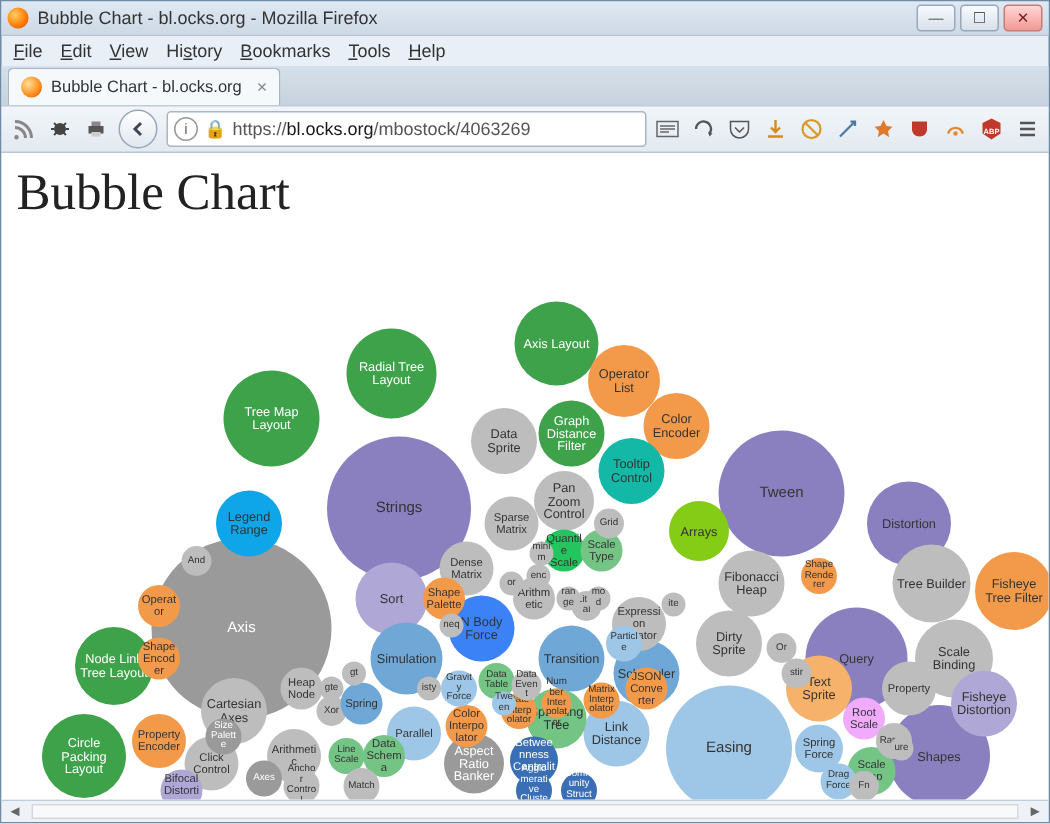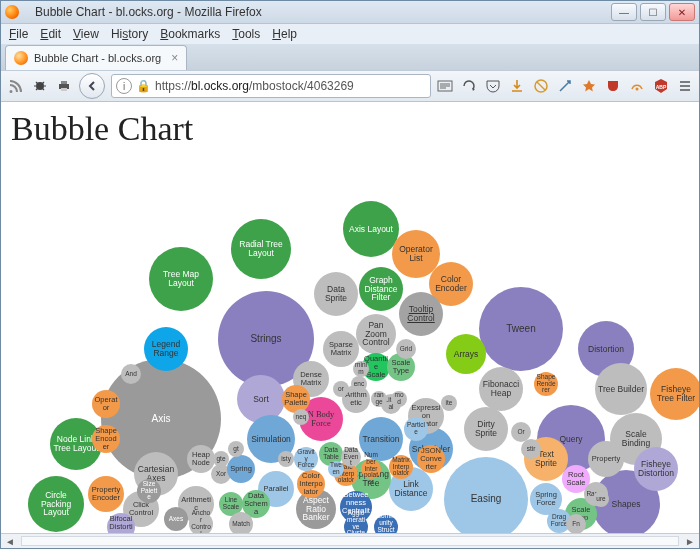--- a/index.html
+++ b/index.html
@@ -30,21 +30,21 @@
     padding: 0 4px;
     border-bottom: 1px solid #b8c4d2;
     font-size: 12px;
     color: #333;
   }
   .titlebar .ff-icon {
     width: 14px; height: 14px; margin-right: 6px;
     background: radial-gradient(circle at 35% 35%, #ffcc66, #ff7a00 60%, #cc3d00 100%);
     border-radius: 50%;
   }
-  .titlebar .title { flex: 1; margin-left: 10px; }
+  .titlebar .title { flex: 1; }
   .win-controls { display: flex; gap: 3px; }
   .win-btn {
     width: 24px; height: 16px;
     border: 1px solid #9aa7b5;
     border-radius: 3px;
     background: linear-gradient(#f7fbff, #d8e0ea);
     display: flex; align-items: center; justify-content: center;
     font-size: 10px; color: #555;
   }
   .win-btn.close { background: linear-gradient(#ffd6d6, #f19a96); color: #7a1a1a; border-color:#c97a76;}
@@ -352,21 +352,21 @@
         </div>
         <div class="bubble" style="width: 48px; height: 48px; left: 391px; top: 81px; background: rgb(243, 154, 74);">
           <span>Operator List</span>
         </div>
         <div class="bubble" style="width: 44px; height: 44px; left: 428px; top: 113px; background: rgb(243, 154, 74);">
           <span>Color Encoder</span>
         </div>
         <div class="bubble" style="width: 44px; height: 44px; left: 358px; top: 118px; background: rgb(62, 162, 74); color: rgb(255, 255, 255);">
           <span>Graph Distance Filter</span>
         </div>
-        <div class="bubble" style="width: 44px; height: 44px; left: 398px; top: 143px; background: #a3a3a3; text-decoration: underline;">
+        <div class="bubble" style="width: 44px; height: 44px; left: 398px; top: 143px; background: #14b8a6;">
           <span>Tooltip Control</span>
         </div>
         <div class="bubble" style="width: 44px; height: 44px; left: 313px; top: 123px; background: rgb(189, 189, 189);">
           <span>Data Sprite</span>
         </div>
         <div class="bubble" style="width: 40px; height: 40px; left: 355px; top: 165px; background: rgb(189, 189, 189);">
           <span>Pan Zoom Control</span>
         </div>
         <div class="bubble" style="width: 36px; height: 36px; left: 322px; top: 182px; background: rgb(189, 189, 189); font-size: 7.5px;">
           <span>Sparse Matrix</span>
@@ -391,21 +391,21 @@
         </div>
         <div class="bubble" style="width: 40px; height: 40px; left: 350px; top: 310px; background: rgb(115, 196, 133);">
           <span>Spanning Tree</span>
         </div>
         <div class="bubble" style="width: 48px; height: 48px; left: 236px; top: 226px; background: rgb(175, 167, 214);">
           <span>Sort</span>
         </div>
         <div class="bubble" style="width: 48px; height: 48px; left: 246px; top: 266px; background: rgb(111, 167, 214);">
           <span>Simulation</span>
         </div>
-        <div class="bubble" style="width: 44px; height: 44px; left: 298px; top: 248px; background: #ec4899; font-family: Liberation Serif, serif;">
+        <div class="bubble" style="width: 44px; height: 44px; left: 298px; top: 248px; background: #3b82f6;">
           <span>N Body Force</span>
         </div>
         <div class="bubble" style="width: 36px; height: 36px; left: 292px; top: 212px; background: rgb(189, 189, 189); font-size: 7.5px;">
           <span>Dense Matrix</span>
         </div>
         <div class="bubble" style="width: 44px; height: 44px; left: 143px; top: 178px; background: #0ea5e9;">
           <span>Legend Range</span>
         </div>
         <div class="bubble" style="width: 36px; height: 36px; left: 407px; top: 237px; background: rgb(189, 189, 189); font-size: 7.5px; margin-top: 12px;">
           <span>Expression Iterator</span>

